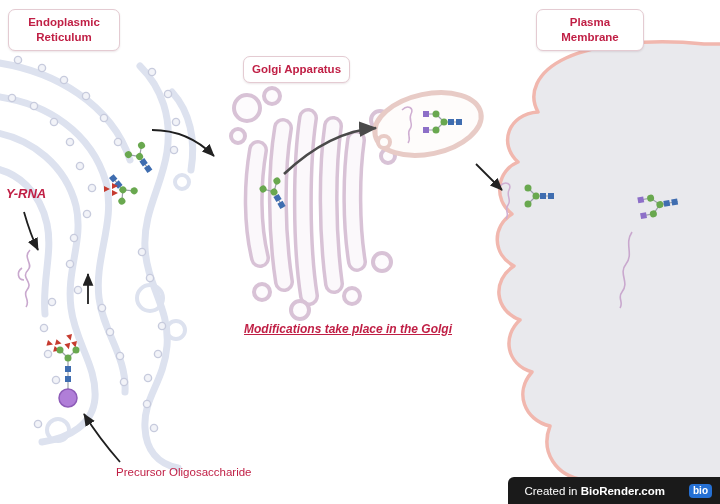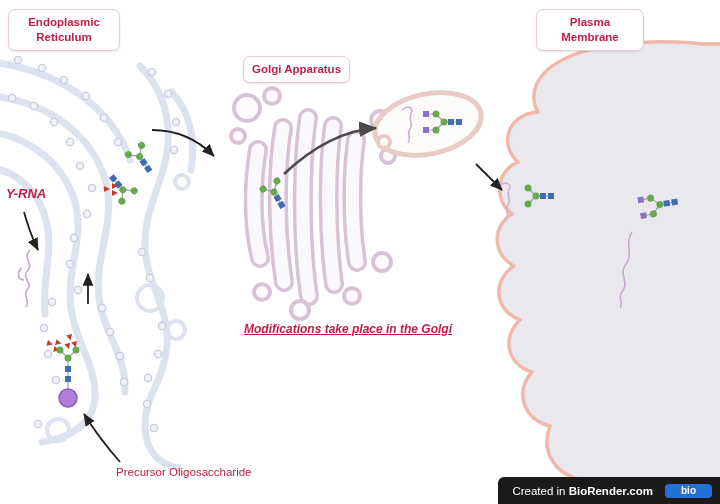--- a/index.html
+++ b/index.html
@@ -24,28 +24,28 @@
     position:absolute;left:210px;top:322px;width:276px;color:#c01f45;
     font-weight:bold;font-style:italic;font-size:12px;text-align:center;
     text-decoration:underline;
   }
   .precursor{
     position:absolute;left:116px;top:465px;width:140px;color:#c01f45;
     font-weight:normal;font-size:11.5px;line-height:1.25;
   }
   .footer{
     position:absolute;right:0;bottom:0;height:27px;min-width:212px;
-    background:#1a1a1a;color:#fff;display:flex;align-items:center;gap:12px;
+    background:#1a1a1a;color:#fff;display:flex;align-items:center;gap:24px;
     padding:0 8px 0 14px;border-top-left-radius:6px;font-size:11.5px;
     box-sizing:border-box;justify-content:flex-end;text-align:right;
   }
   .footer b{font-weight:bold;}
   .logo{
     background:#2570d4;color:#fff;font-weight:bold;border-radius:4px;
-    padding:2px 16px;font-size:10px;line-height:1;
+    padding:2px 4px;font-size:10px;line-height:1;
   }
 </style>
 </head>
 <body>
 
 <div class="canvas">
 
 <svg width="720" height="504" viewBox="0 0 720 504">
   <defs>
     <marker id="ah" markerWidth="9" markerHeight="8" refX="6.5" refY="3" orient="auto">

